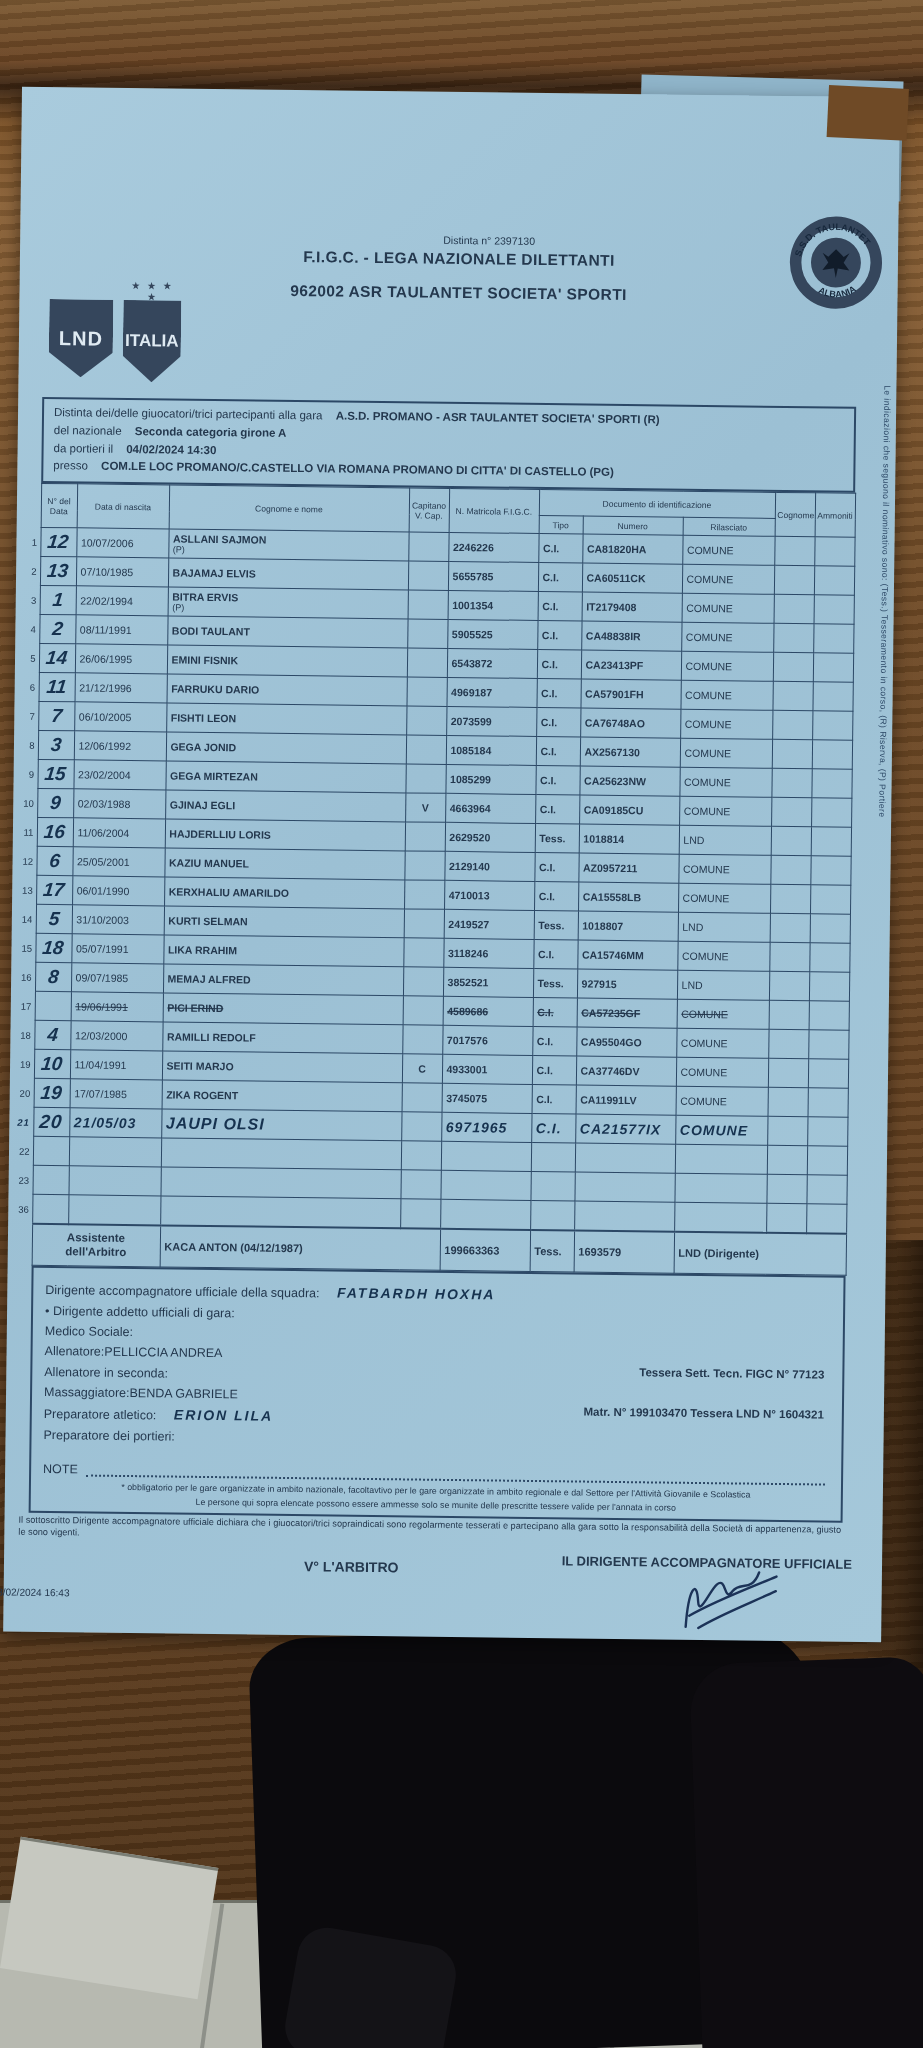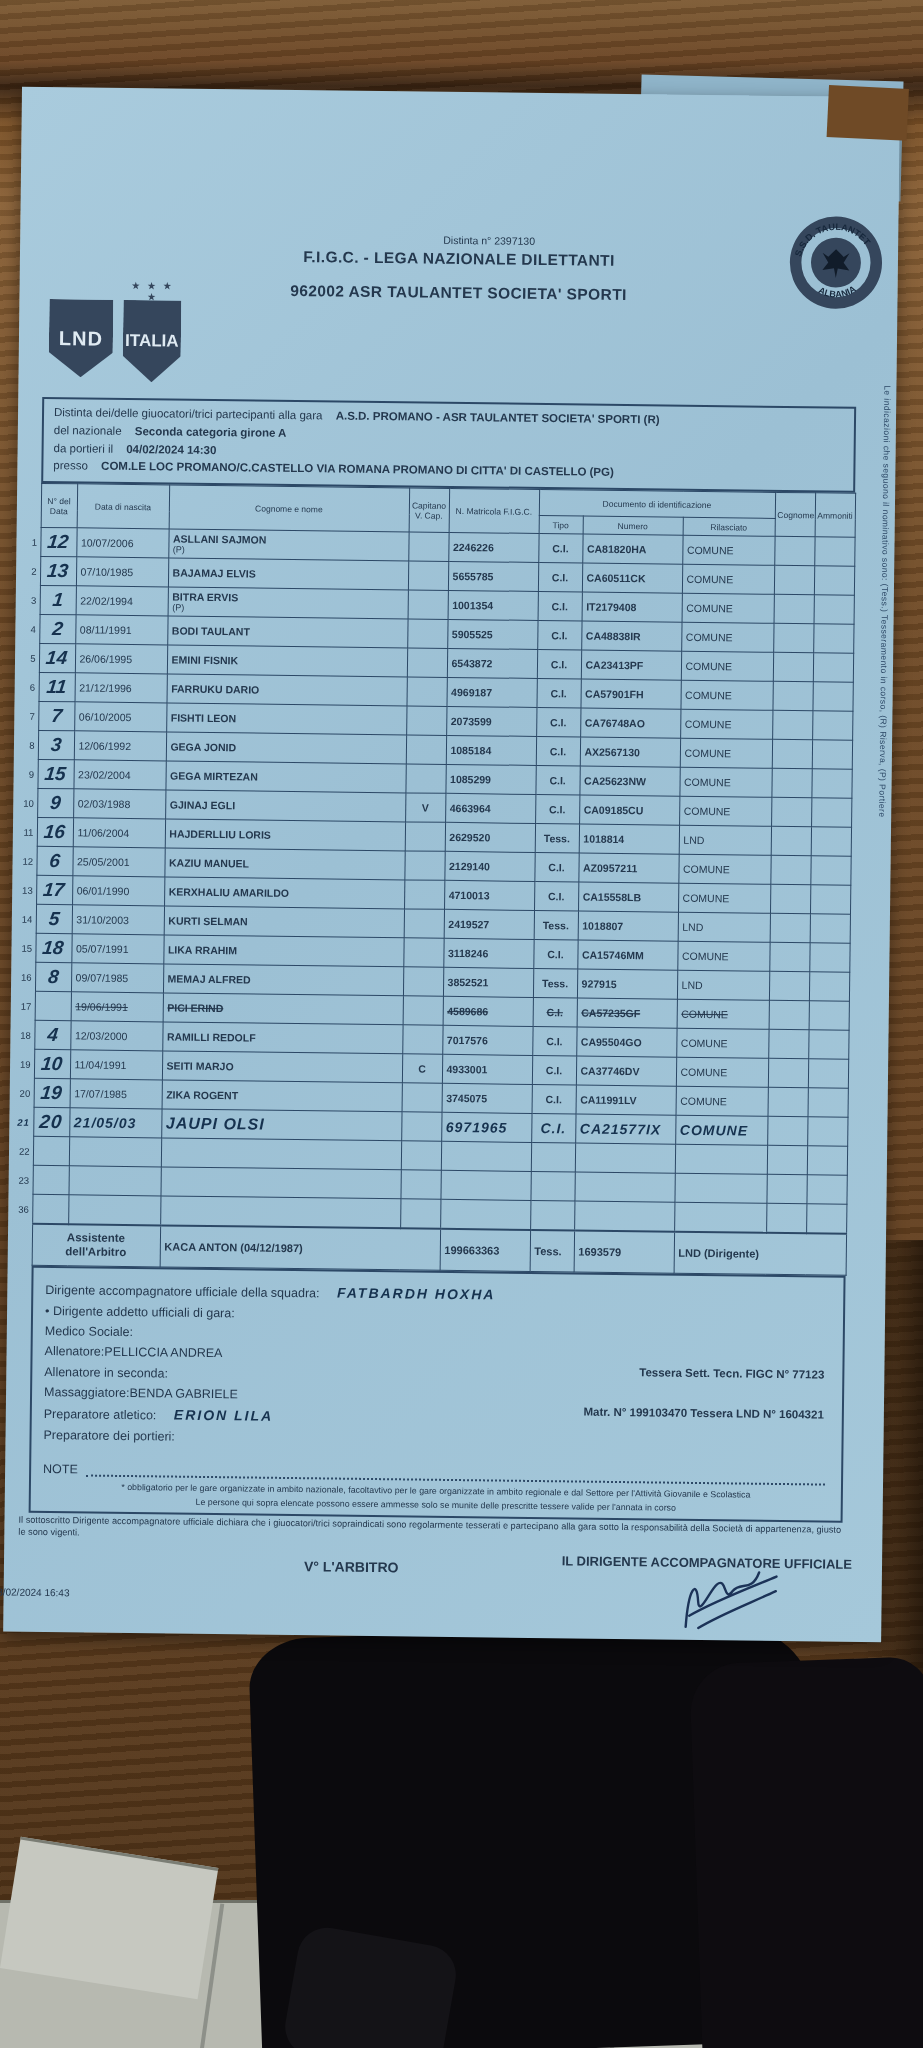--- a/index.html
+++ b/index.html
@@ -69,21 +69,21 @@
   col.c-shirt{width:36px;}col.c-dob{width:92px;}col.c-name{width:240px;}col.c-cap{width:40px;}
   col.c-mat{width:90px;}col.c-tipo{width:44px;}col.c-num{width:100px;}col.c-ril{width:92px;}
   col.c-esp{width:40px;}col.c-amm{width:40px;}
   tr.player-row{height:29px;}
   td.c-shirt{text-align:center;}
   td.c-dob{font-size:10.5px;}
   td.c-name .nm{font-weight:bold;font-size:10.5px;}
   td.c-name .tag{font-size:9px;}
   td.c-cap{text-align:center;font-weight:bold;}
   td.c-mat,td.c-num{font-weight:bold;}
-  td.c-tipo{font-weight:bold;text-align:center;}
+  td.c-tipo{font-weight:bold;}
   .hw{font-style:italic;color:#16324f;}
   span.hw-shirt{font-size:19px;font-weight:bold;display:inline-block;transform:skew(-6deg);}
   tr.struck td.c-dob,tr.struck td.c-name,tr.struck td.c-mat,tr.struck td.c-tipo,
   tr.struck td.c-num,tr.struck td.c-ril{text-decoration:line-through;}
   tr.hw-row td{font-style:italic;color:#16324f;font-size:14px;font-weight:bold;letter-spacing:1px;}
   tr.hw-row td.c-name .nm{font-size:16px;}
   tr.assist{height:42px;}
   tr.assist td{border-top-width:2.5px;font-size:11px;}
   tr.assist .albl{font-weight:bold;text-align:center;line-height:1.2;font-size:11.5px;}
   tr.assist .aname,tr.assist .amat,tr.assist .anum{font-weight:bold;}

